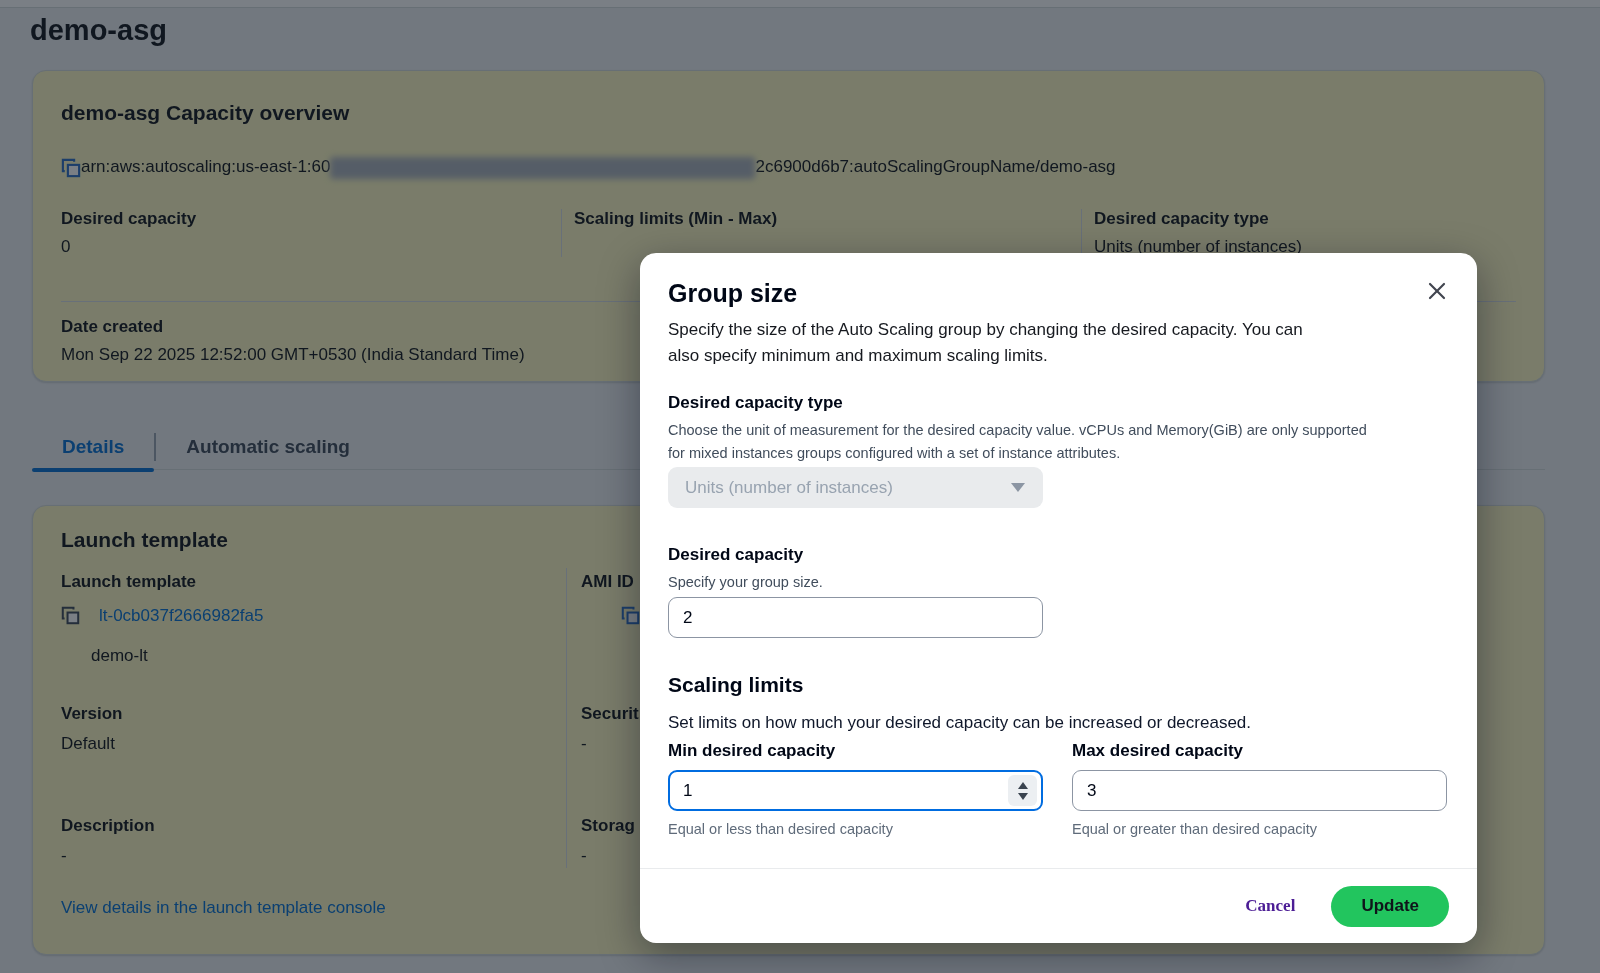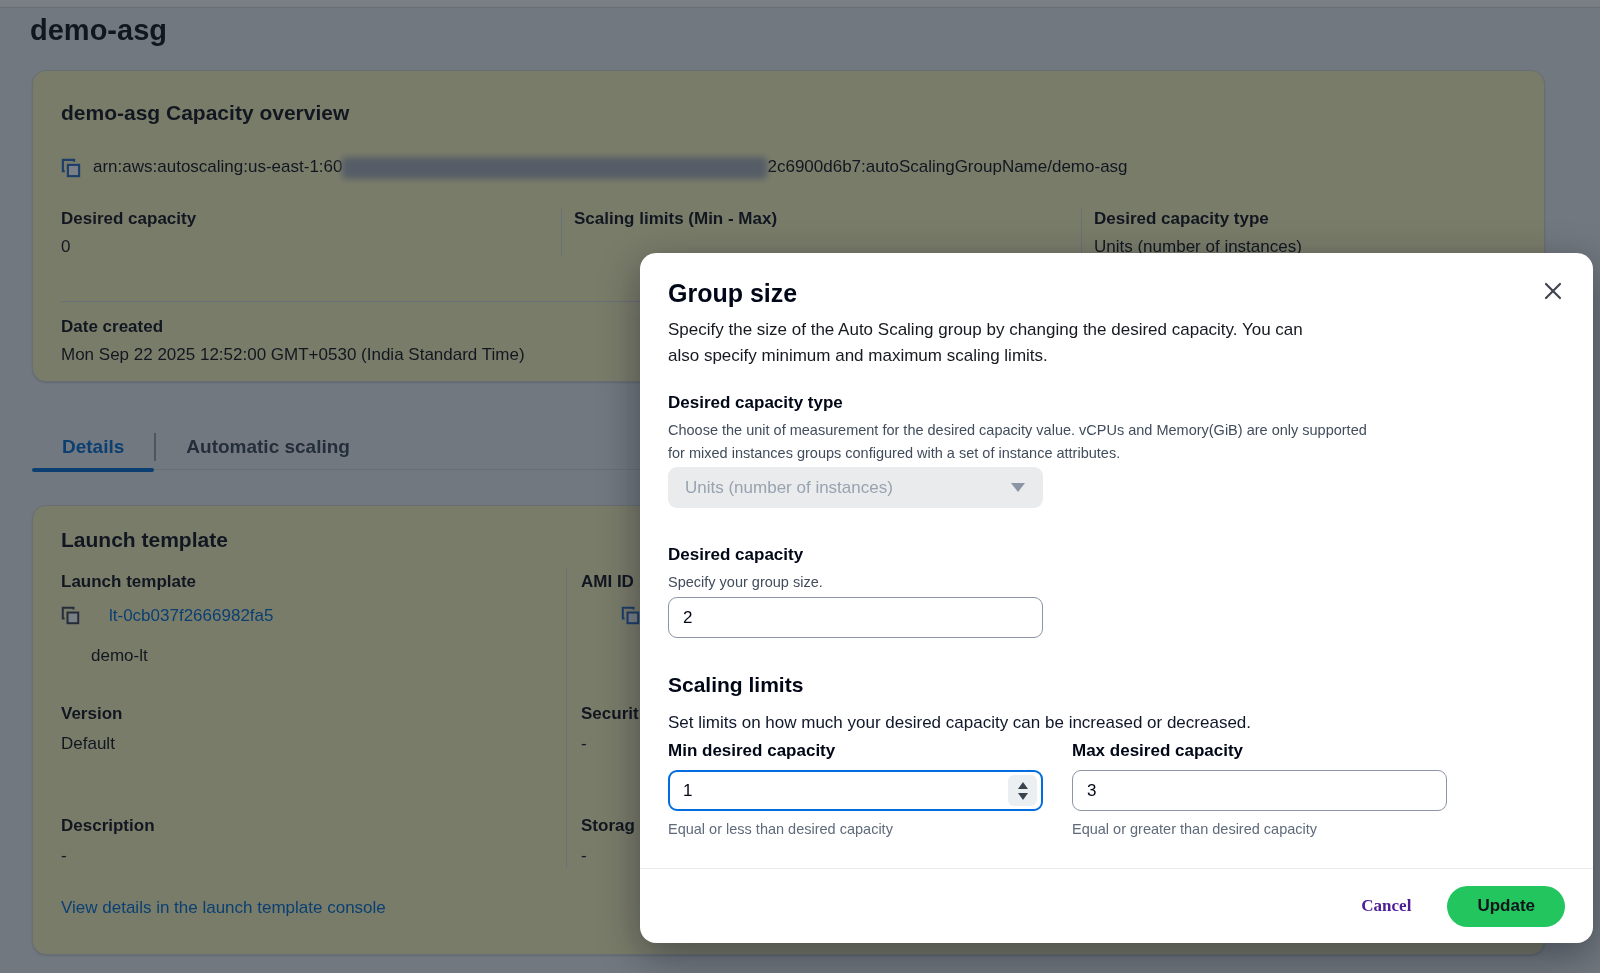--- a/index.html
+++ b/index.html
@@ -29,21 +29,21 @@
   }
   #overview-card { left:32px; top:70px; width:1513px; height:312px; }
   #launch-card   { left:32px; top:505px; width:1513px; height:450px; }
 
   .card-title { position:absolute; left:28px; font-size:21px; font-weight:bold; }
   #overview-card .card-title { top:30px; }
   #launch-card  .card-title { top:22px; }
 
   .arn-row {
     position:absolute; left:28px; top:86px;
-    display:flex; align-items:center; gap:12px; font-size:17px;
+    display:flex; align-items:center; font-size:17px;
   }
   .copy-btn { display:inline-flex; width:20px; height:20px; flex:0 0 auto; cursor:pointer; }
   .copy-blue { color:#2f6fc4; }
   .copy-grey { color:#414d5c; }
   .redacted {
     display:inline-block; width:425px; height:22px; border-radius:4px;
     background:#aeb4bc; filter:blur(3px); vertical-align:middle;
   }
 
   .fields { position:absolute; left:28px; top:138px; display:flex; }
@@ -68,29 +68,29 @@
   .tab.active::after {
     content:""; position:absolute; left:0; right:0; bottom:-2px;
     height:4px; border-radius:2px; background:#0972d3;
   }
   .tab-sep { width:1px; height:28px; background:#9aa5b1; }
 
   
   .lt-vdivider { position:absolute; left:533px; top:62px; height:300px; border-left:1px solid #d8dee4; }
   .lt-item-label { position:absolute; font-size:17px; font-weight:bold; }
   .lt-item-value { position:absolute; font-size:17px; }
-  .lt-link-row { position:absolute; display:flex; align-items:center; gap:28px; font-size:17px; }
+  .lt-link-row { position:absolute; display:flex; align-items:center; gap:18px; font-size:17px; }
   a.console-link, .blue-link { color:#0972d3; text-decoration:none; cursor:pointer; }
 
   
   .overlay { position:absolute; inset:0; background:rgba(13,21,32,0.55); z-index:10; }
 
   
   .modal {
-    position:absolute; left:640px; top:253px; width:953px; height:690px;
+    position:absolute; left:640px; top:253px; width:837px; height:690px;
     background:#ffffff; border-radius:16px; z-index:20;
     box-shadow:0 12px 40px rgba(0,7,22,.4);
   }
   .modal-title { position:absolute; left:28px; top:26px; font-size:25px; font-weight:bold; color:#000716; }
   .modal-close {
     position:absolute; right:24px; top:22px; width:32px; height:32px;
     display:flex; align-items:center; justify-content:center;
     background:none; border:none; cursor:pointer; color:#424650;
   }
   .modal-desc {

